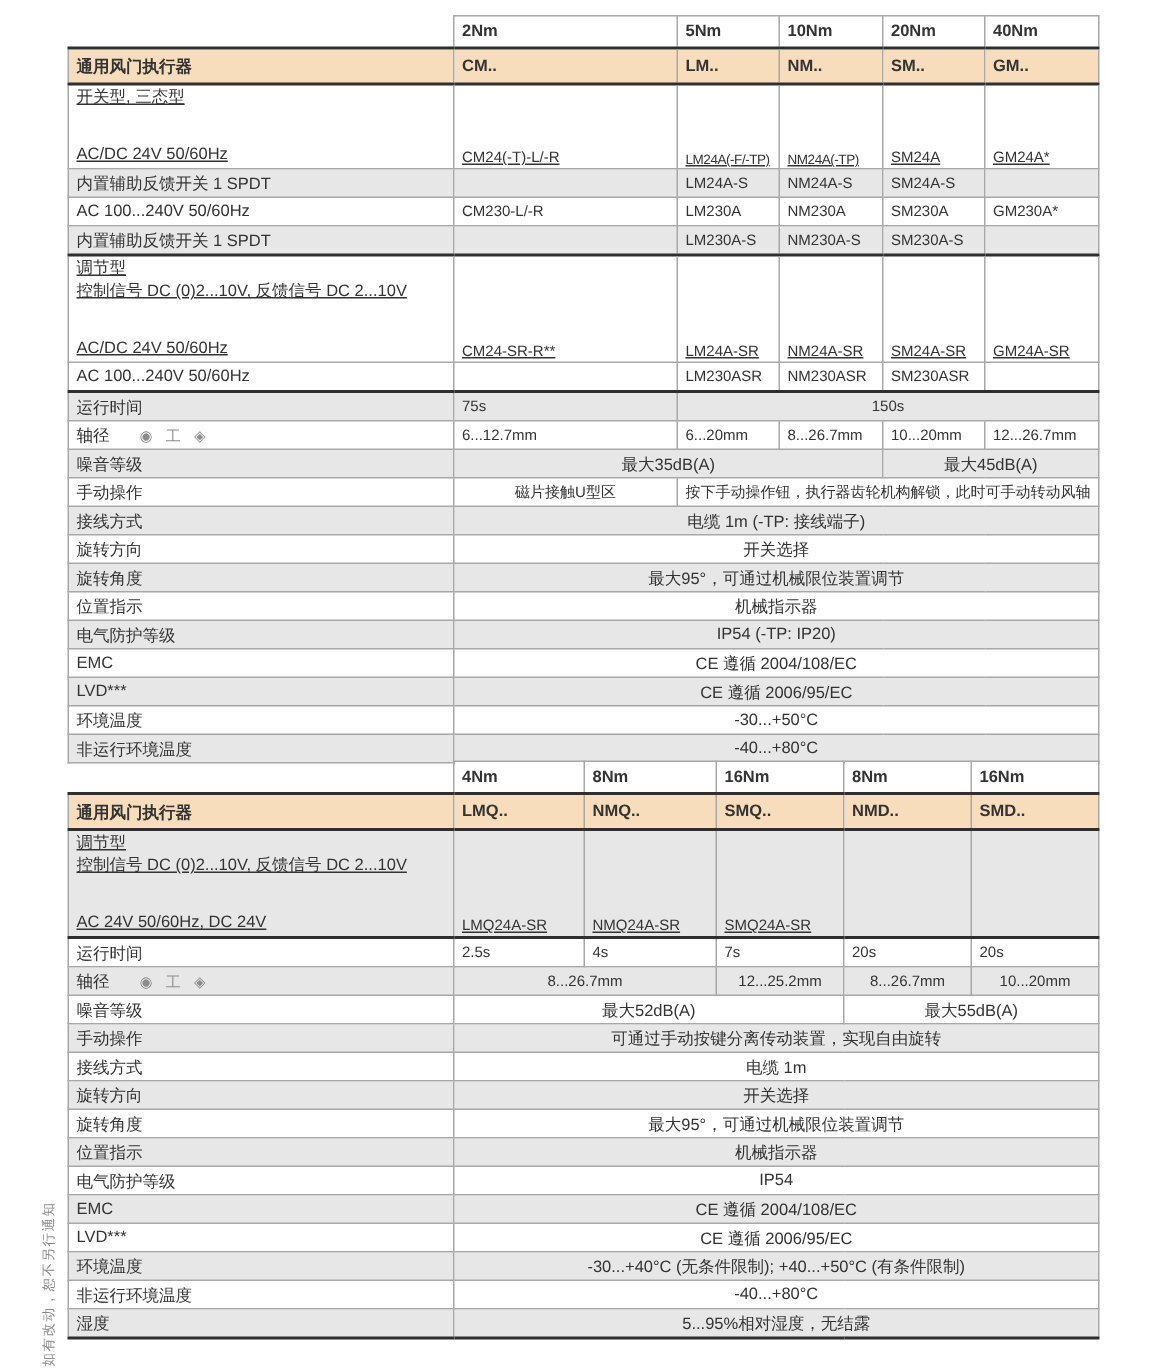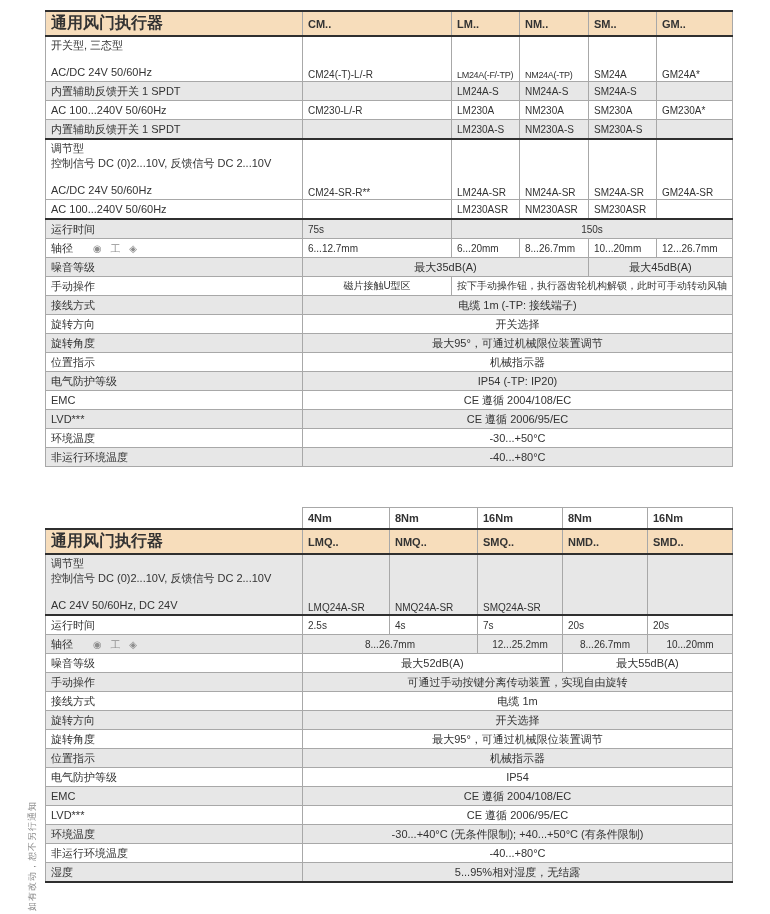--- a/index.html
+++ b/index.html
@@ -12,28 +12,28 @@
 
   table.spec td { border:1px solid #a8a8a8; padding:1px 5px; height:16px; background:#fff;
                   white-space:nowrap; overflow:hidden; vertical-align:middle; }
   tr.alt td { background:#e7e7e7; }
 
   tr.torque td { font-weight:bold; height:18px; }
   tr.torque td.spacer { border:none; background:transparent; }
 
   tr.band td { background:#f7ddbb; font-weight:bold; height:20px;
                border-top:2px solid #2f2f2f; border-bottom:2px solid #2f2f2f; }
-  tr.band td.title-cell { font-size:16px; }
+  tr.band td.title-cell { font-size:11px; }
 
   tr.dark-top td { border-top:2px solid #2f2f2f; }
   tr.last td { border-bottom:2px solid #2f2f2f; }
 
-  tr.section td { vertical-align:bottom; }
+  tr.section td { vertical-align:bottom;text-decoration:underline; }
   .label-lines div { line-height:15px; }
-  .label-lines .gap { margin-top:12px; }
+  .label-lines .gap { margin-top:23px; }
 
   td.model { font-size:10px; padding:1px 3px; }
   td.tight { font-size:9px; letter-spacing:-0.3px; }
   td.c { text-align:center;margin-top:43px; }
   td.small { font-size:10px; }
 
   .shaft-icons { color:#8d8d8d; font-size:10px; letter-spacing:3px; margin-left:20px; }
 
   .side-note { position:absolute; left:26px; top:911px; transform:rotate(-90deg);
                transform-origin:0 0; font-size:9px; color:#8a8a8a; white-space:nowrap;
@@ -47,20 +47,28 @@
   <table class="spec" id="t1">
     <colgroup>
       <col style="width:257px">
         <col style="width:149px">
         <col style="width:68px">
       <col style="width:69px">
         <col style="width:68px">
         <col style="width:76px">
     </colgroup>
     <tbody>
+        <tr class="torque">
+      <td class="spacer"></td>
+      <td>2Nm</td>
+      <td>5Nm</td>
+      <td>10Nm</td>
+      <td>20Nm</td>
+      <td>40Nm</td>
+    </tr>
     <tr class="band">
       <td class="title-cell">通用风门执行器</td>
       <td>CM..</td>
       <td>LM..</td>
       <td>NM..</td>
       <td>SM..</td>
       <td>GM..</td>
     </tr>
     <tr class="section">
       <td>

